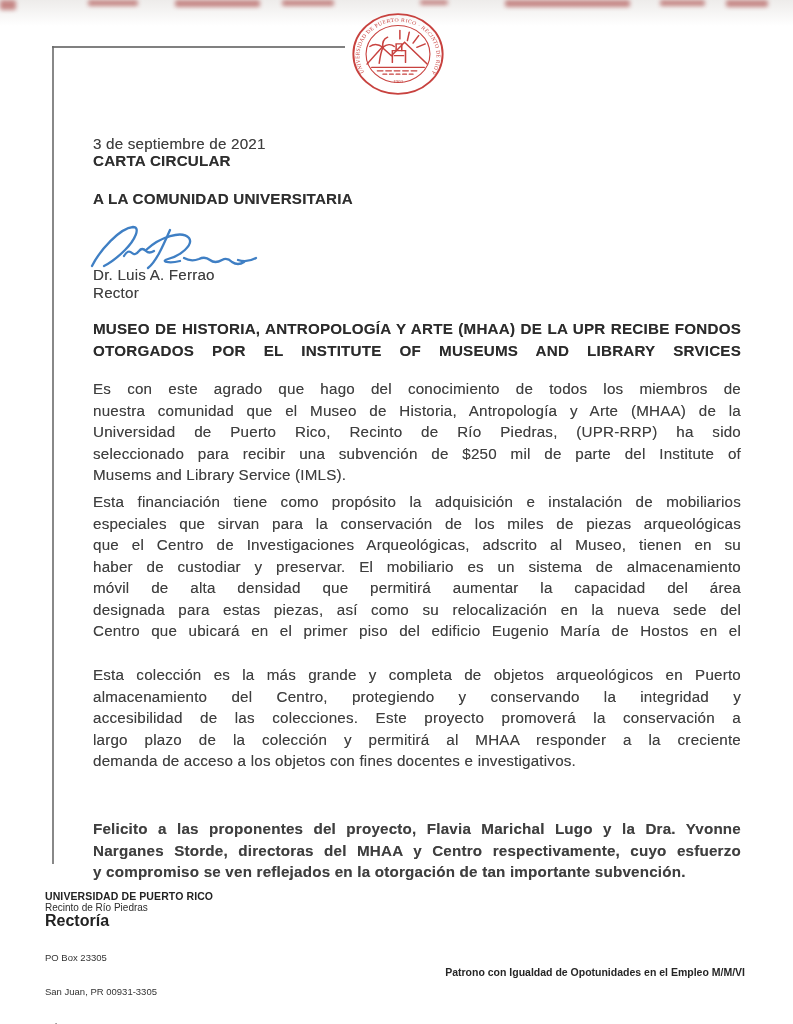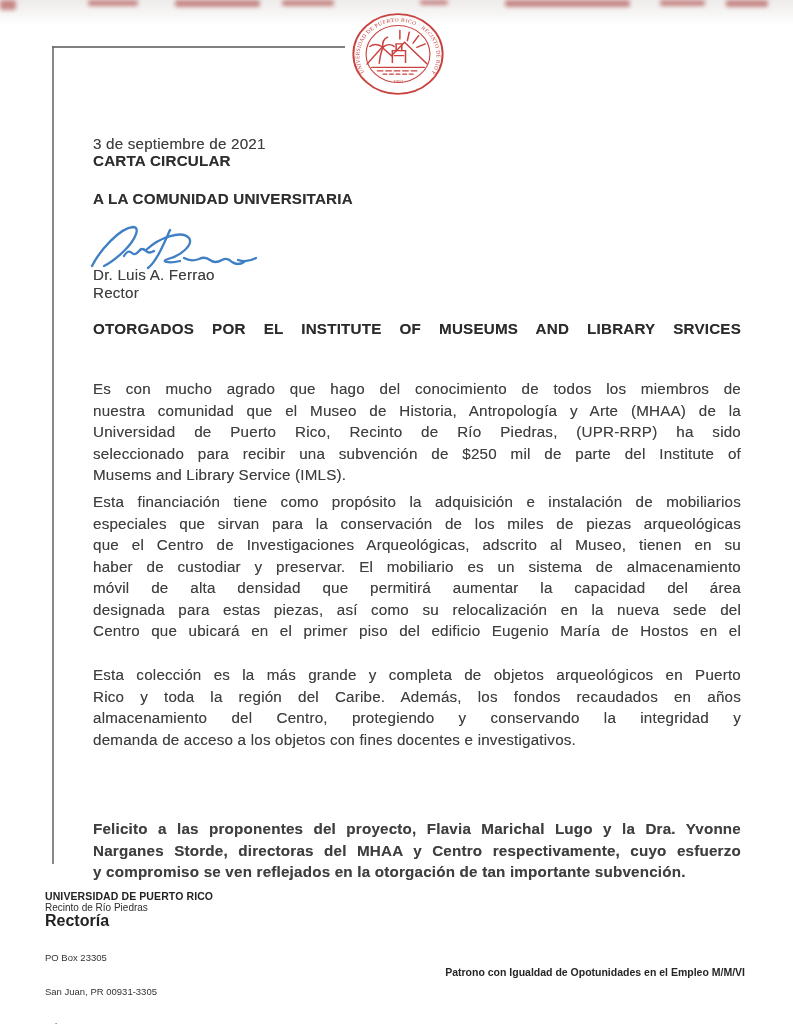--- a/index.html
+++ b/index.html
@@ -117,43 +117,45 @@
       <path d="M58,30 C72,17 94,10 101,18 C106,25 92,36 80,39 C72,41 80,44 92,41"></path>
       <path d="M96,38 q7,4 15,1 q6,-3 11,1 q5,4 12,0 q5,-3 10,2 q6,4 12,0"></path>
       <path d="M150,40 q9,3 18,-2"></path>
     </g>
   </svg>
 
   <div class="abs body-text signer">Dr. Luis A. Ferrao</div>
   <div class="abs body-text signer-title">Rector</div>
 
   <div class="abs body-text subject force-all">
+      <div class="jline">MUSEO DE HISTORIA, ANTROPOLOGÍA Y ARTE (MHAA) DE LA UPR RECIBE FONDOS</div>
       <div class="jline last">OTORGADOS POR EL INSTITUTE OF MUSEUMS AND LIBRARY SRVICES</div>
     </div>
 
   <div class="abs body-text para p1">
-      <div class="jline">Es con mucho agrado que hago del conocimiento de todos los miembros de</div>
+      <div class="jline">Es con este agrado que hago del conocimiento de todos los miembros de</div>
       <div class="jline">nuestra comunidad que el Museo de Historia, Antropología y Arte (MHAA) de la</div>
       <div class="jline">Universidad de Puerto Rico, Recinto de Río Piedras, (UPR-RRP) ha sido</div>
       <div class="jline">seleccionado para recibir una subvención de $250 mil de parte del Institute of</div>
       <div class="jline last">Musems and Library Service (IMLS).</div>
     </div>
   <div class="abs body-text para p2">
       <div class="jline">Esta financiación tiene como propósito la adquisición e instalación de mobiliarios</div>
       <div class="jline">especiales que sirvan para la conservación de los miles de piezas arqueológicas</div>
       <div class="jline">que el Centro de Investigaciones Arqueológicas, adscrito al Museo, tienen en su</div>
       <div class="jline">haber de custodiar y preservar. El mobiliario es un sistema de almacenamiento</div>
       <div class="jline">móvil de alta densidad que permitirá aumentar la capacidad del área</div>
       <div class="jline">designada para estas piezas, así como su relocalización en la nueva sede del</div>
       <div class="jline">Centro que ubicará en el primer piso del edificio Eugenio María de Hostos en el</div>
     </div>
   <div class="abs body-text para p3">
       <div class="jline">Esta colección es la más grande y completa de objetos arqueológicos en Puerto</div>
-      <div class="jline">Rico y toda la región del Caribe. Además, los fondos recaudados en años</div>
       <div class="jline">almacenamiento del Centro, protegiendo y conservando la integridad y</div>
+      <div class="jline">accesibilidad de las colecciones. Este proyecto promoverá la conservación a</div>
+      <div class="jline">largo plazo de la colección y permitirá al MHAA responder a la creciente</div>
       <div class="jline last">demanda de acceso a los objetos con fines docentes e investigativos.</div>
     </div>
   <div class="abs body-text para p4">
       <div class="jline">Felicito a las proponentes del proyecto, Flavia Marichal Lugo y la Dra. Yvonne</div>
       <div class="jline">Narganes Storde, directoras del MHAA y Centro respectivamente, cuyo esfuerzo</div>
       <div class="jline last">y compromiso se ven reflejados en la otorgación de tan importante subvención.</div>
     </div>
 
   <div class="abs footer-org">UNIVERSIDAD DE PUERTO RICO</div>
   <div class="abs footer-campus">Recinto de Río Piedras</div>

